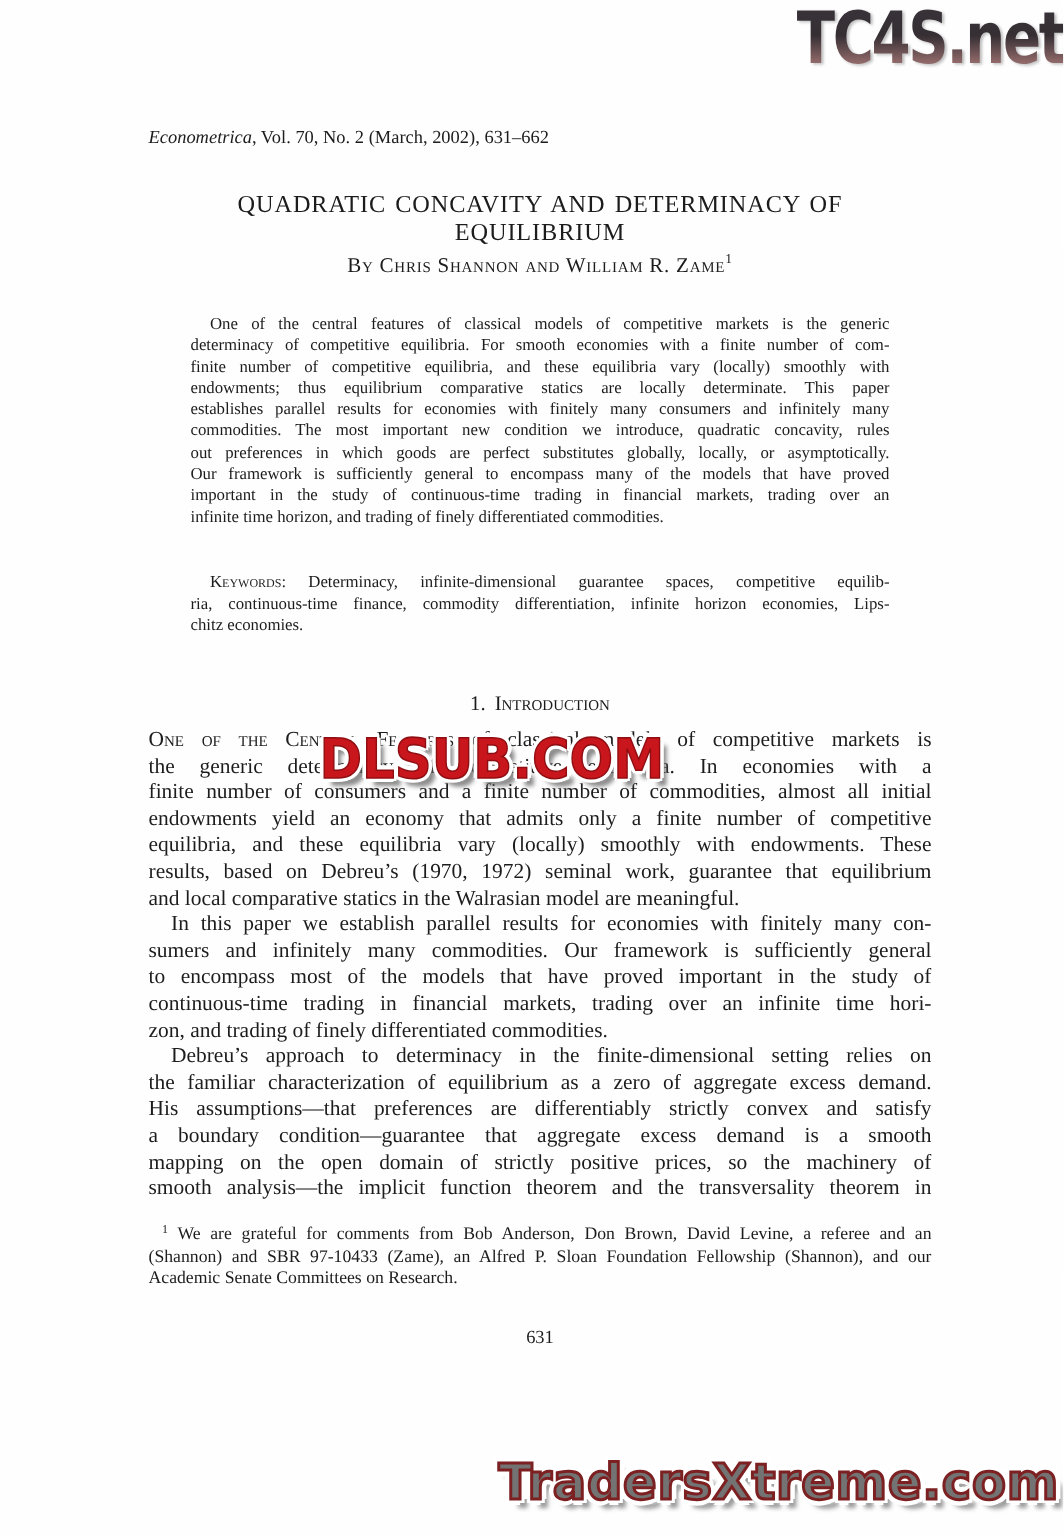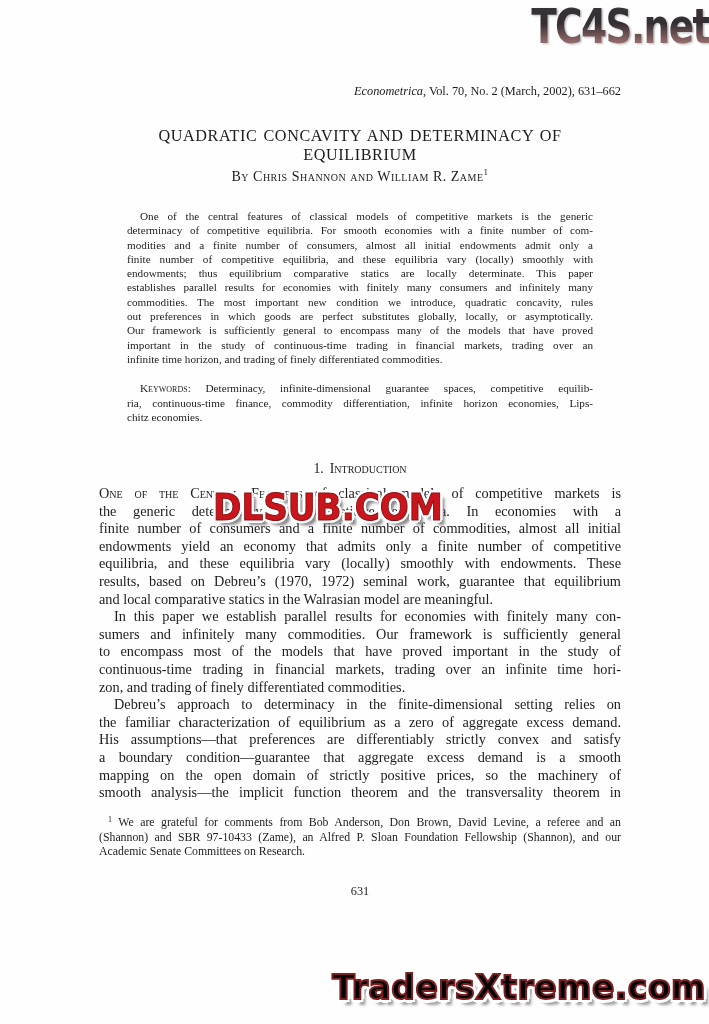--- a/index.html
+++ b/index.html
@@ -10,21 +10,21 @@
   .column{ position:absolute; left:99px; top:0; width:522px; height:1024px; }
 
   
   .jline{ white-space:nowrap; overflow:hidden; text-align:justify; text-align-last:justify; }
   .lline{ white-space:nowrap; overflow:hidden; text-align-last:left; }
   .ind-abs{ padding-left:13px; }
   .ind-body{ padding-left:15px; }
   .ind-fn{ padding-left:9px; }
   .sc{ font-variant:small-caps; }
 
-  .journal-line{ position:absolute; top:84px; left:0; width:100%; text-align:right;
+  .journal-line{ position:absolute; top:84px; left:0; width:100%; text-align:left;
     font-size:12.3px; }
   .journal-line em{ font-style:italic; }
 
   .paper-title{ position:absolute; top:127px; left:0; width:100%; text-align:center;
     font-size:16.2px; letter-spacing:.6px; word-spacing:1.5px; }
 
   .byline{ position:absolute; top:167px; left:0; width:100%; text-align:center;
     font-size:14px; font-variant:small-caps; letter-spacing:.5px; }
   .byline sup{ font-variant:normal; font-size:9px; vertical-align:6px; }
 
@@ -66,21 +66,21 @@
     color:#c9161d; -webkit-text-stroke:1px #8f0e12;
     text-shadow:
       -3px 0 0 #fff, 3px 0 0 #fff, 0 -3px 0 #fff, 0 3px 0 #fff,
       -2px -2px 0 #fff, 2px -2px 0 #fff, -2px 2px 0 #fff, 2px 2px 0 #fff,
       5px 5px 3px rgba(100,100,100,.75);
   }
   .wm-bottom{
     position:absolute; top:971px; right:3px;
     font-family:"DejaVu Sans", sans-serif; font-weight:bold; font-size:33px;
     letter-spacing:.5px; line-height:1;
-    color:#000000; -webkit-text-stroke:2px #7d2022;
+    color:#737373; -webkit-text-stroke:2px #7d2022;
     text-shadow:
       -4px 0 0 #fff, 4px 0 0 #fff, 0 -4px 0 #fff, 0 4px 0 #fff,
       -3px -3px 0 #fff, 3px -3px 0 #fff, -3px 3px 0 #fff, 3px 3px 0 #fff,
       5px 6px 3px rgba(110,110,110,.7);
   }
 </style>
 </head>
 <body>
 
 <div class="page">
@@ -91,21 +91,20 @@
 
     <div class="journal-line"><em>Econometrica</em><span>, Vol. 70, No. 2 (March, 2002), 631–662</span></div>
 
     <div class="paper-title">QUADRATIC CONCAVITY AND DETERMINACY OF EQUILIBRIUM</div>
 
     <div class="byline"><span>By Chris Shannon and William R. Zame</span><sup>1</sup></div>
 
     <div class="abstract">
       <div class="jline ind-abs">One of the central features of classical models of competitive markets is the generic</div>
       <div class="jline">determinacy of competitive equilibria. For smooth economies with a finite number of com-</div>
-      <div class="jline">modities and a finite number of consumers, almost all initial endowments admit only a</div>
       <div class="jline">finite number of competitive equilibria, and these equilibria vary (locally) smoothly with</div>
       <div class="jline">endowments; thus equilibrium comparative statics are locally determinate. This paper</div>
       <div class="jline">establishes parallel results for economies with finitely many consumers and infinitely many</div>
       <div class="jline">commodities. The most important new condition we introduce, quadratic concavity, rules</div>
       <div class="jline">out preferences in which goods are perfect substitutes globally, locally, or asymptotically.</div>
       <div class="jline">Our framework is sufficiently general to encompass many of the models that have proved</div>
       <div class="jline">important in the study of continuous-time trading in financial markets, trading over an</div>
       <div class="lline">infinite time horizon, and trading of finely differentiated commodities.</div>
     </div>
 

